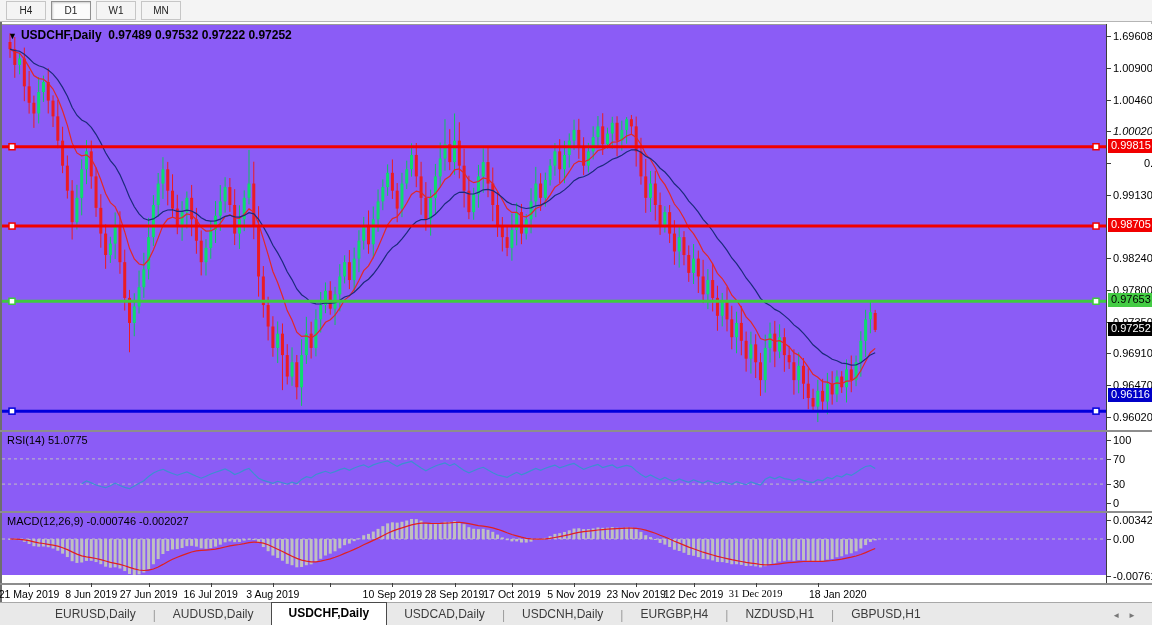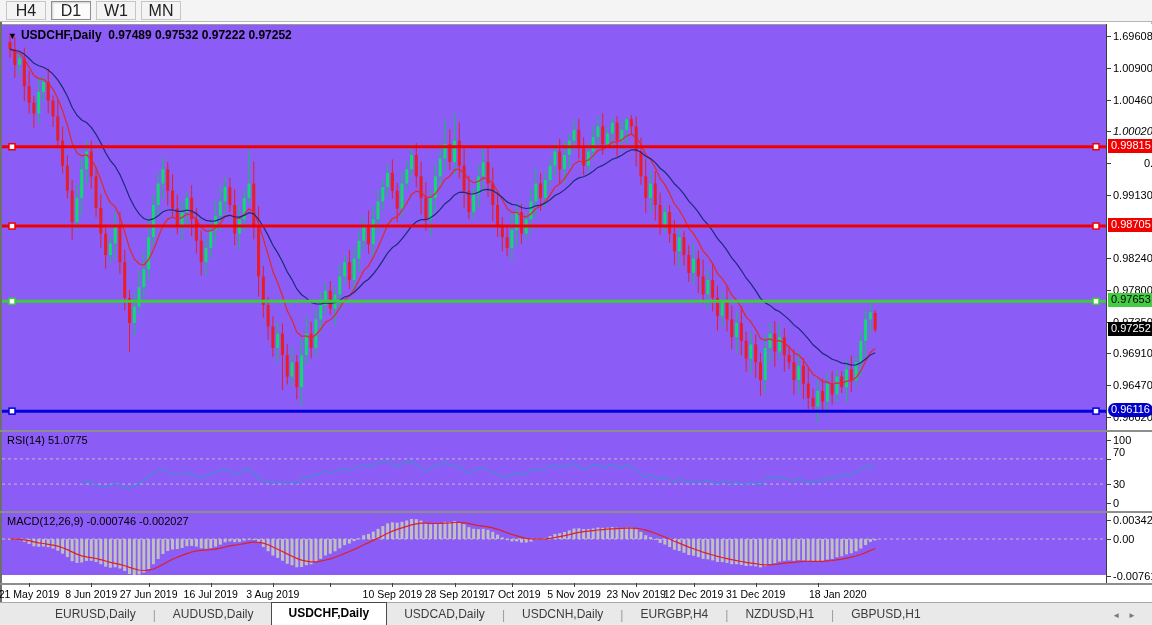--- a/index.html
+++ b/index.html
@@ -2,21 +2,21 @@
 <html><head>
 <meta charset="utf-8">
 <style>
   html,body{margin:0;padding:0;background:#fff;}
   .window{position:relative;width:1152px;height:625px;background:#fff;
     font-family:"Liberation Sans",sans-serif;overflow:hidden;
     -webkit-font-smoothing:antialiased;}
   
   .toolbar{position:absolute;left:0;top:0;width:1152px;height:22px;background:#f4f4f4;
     border-bottom:1px solid #b5b5b5;display:flex;align-items:center;padding-left:6px;box-sizing:border-box;}
-  .tf-btn{min-width:30px;height:17px;line-height:17px;text-align:center;font-size:16px;color:#222;
+  .tf-btn{min-width:30px;height:17px;line-height:17px;text-align:center;font-size:10px;color:#222;
     border:1px solid #c6c6c6;background:#f4f4f4;margin-right:5px;padding:0 4px;cursor:default;}
   .tf-btn.active{background:#fbfbfb;border:1px solid #8f8f8f;box-shadow:inset 1px 1px 2px rgba(0,0,0,.18);}
   
   .left-edge{position:absolute;left:0;top:22px;width:2px;height:603px;background:#6e6e6e;}
   .right-edge{position:absolute;right:0;top:22px;width:1px;height:603px;background:#bdbdbd;}
   
   .pane{position:absolute;background:#8b5cf6;overflow:hidden;}
   .pane-main{left:2px;top:24px;width:1104px;height:406px;border-top:1px solid #9a9a9a;}
   .pane-rsi{left:2px;top:432px;width:1104px;height:79px;}
   .pane-macd{left:2px;top:513px;width:1104px;height:62px;}
@@ -476,39 +476,39 @@
       <div class="tick-label" style="top: 292px;">0.97350</div>
       <div class="ptick" style="top: 329px;"></div>
       <div class="tick-label" style="top: 323px;">0.96910</div>
       <div class="ptick" style="top: 361px;"></div>
       <div class="tick-label" style="top: 355px;">0.96470</div>
       <div class="ptick" style="top: 393px;"></div>
       <div class="tick-label" style="top: 387px;">0.96020</div>
       <div class="price-tag" style="top: 115px; background: rgb(242, 0, 0); color: rgb(255, 255, 255);">0.99815</div>
       <div class="price-tag" style="top: 194px; background: rgb(242, 0, 0); color: rgb(255, 255, 255);">0.98705</div>
       <div class="price-tag" style="top: 269px; background: rgb(68, 204, 68); color: rgb(0, 0, 0);">0.97653</div>
-      <div class="price-tag" style="top: 379px; background: rgb(0, 0, 200); color: rgb(255, 255, 255); border-radius: 7px;">0.96116</div>
+      <div class="price-tag" style="top: 364px; background: rgb(0, 0, 200); color: rgb(255, 255, 255);">0.96116</div>
       <div class="price-tag" style="top: 298px; background: rgb(0, 0, 0); color: rgb(255, 255, 255);">0.97252</div>
     </div>
 
   <div class="separator sep1"></div>
 
   <div class="pane pane-rsi">
     <svg id="svg-rsi" width="1104" height="79">
         <line x1="0" y1="26.9" x2="1104" y2="26.9" stroke="#c0c0c0" stroke-width="1" stroke-dasharray="3,3"></line>
         <line x1="0" y1="52.099999999999994" x2="1104" y2="52.099999999999994" stroke="#c0c0c0" stroke-width="1" stroke-dasharray="3,3"></line>
         <polyline points="79.7,51.7 84.5,48.9 89.3,50.9 94.0,53.0 98.8,54.5 103.6,55.7 108.4,53.8 113.2,51.1 117.9,53.5 122.7,55.4 127.5,56.7 132.3,54.1 137.1,51.2 141.8,48.7 146.6,44.5 151.4,40.9 156.2,38.7 161.0,37.3 165.7,39.6 170.5,41.5 175.3,43.2 180.1,41.5 184.9,39.9 189.6,42.1 194.4,44.3 199.2,46.2 204.0,44.3 208.8,42.0 213.5,40.3 218.3,38.6 223.1,36.9 227.9,39.2 232.7,42.5 237.4,40.7 242.2,38.1 247.0,36.5 251.8,41.6 256.6,46.2 261.3,48.4 266.1,49.9 270.9,51.3 275.7,49.3 280.5,50.8 285.2,52.2 290.0,50.1 294.8,51.8 299.6,47.4 304.4,44.7 309.1,45.9 313.9,42.5 318.7,40.9 323.5,39.3 328.3,41.2 333.0,39.6 337.8,37.6 342.6,36.1 347.4,38.3 352.2,36.0 356.9,34.2 361.7,32.8 366.5,35.3 371.3,32.9 376.1,31.2 380.8,30.0 385.6,28.8 390.4,31.7 395.2,34.4 400.0,31.9 404.7,30.6 409.5,29.4 414.3,32.8 419.1,35.9 423.9,38.7 428.6,36.2 433.4,34.0 438.2,32.3 443.0,31.0 447.8,33.7 452.5,31.6 457.3,35.2 462.1,38.5 466.9,40.9 471.7,38.8 476.4,36.8 481.2,35.3 486.0,38.1 490.8,40.7 495.6,43.0 500.3,44.2 505.1,45.3 509.9,42.7 514.7,40.3 519.5,42.8 524.2,40.9 529.0,38.6 533.8,36.4 538.6,38.4 543.4,36.2 548.1,34.6 552.9,33.1 557.7,35.8 562.5,34.2 567.3,32.6 572.0,31.5 576.8,34.5 581.6,37.3 586.4,35.5 591.2,33.8 595.9,32.5 600.7,35.6 605.5,34.2 610.3,32.9 615.1,36.0 619.8,34.6 624.6,33.3 629.4,34.6 634.2,38.9 639.0,42.5 643.7,45.2 648.5,42.9 653.3,45.5 658.1,47.8 662.9,45.4 667.6,47.7 672.4,49.4 677.2,46.9 682.0,48.7 686.8,50.4 691.5,47.8 696.3,49.6 701.1,51.2 705.9,48.6 710.7,50.3 715.4,51.8 720.2,49.1 725.0,50.8 729.8,52.3 734.6,49.6 739.3,51.2 744.1,52.7 748.9,50.0 753.7,51.6 758.5,53.1 763.2,47.3 768.0,45.0 772.8,46.9 777.6,44.6 782.4,46.6 787.1,47.3 791.9,49.1 796.7,46.6 801.5,48.4 806.3,49.8 811.0,50.6 815.8,47.6 820.6,48.8 825.4,45.5 830.2,46.8 834.9,43.6 839.7,45.0 844.5,41.9 849.3,43.4 854.1,40.4 858.8,37.3 863.6,34.5 868.4,33.6 873.2,36.6" fill="none" stroke="#3d8fd1" stroke-width="1.2"></polyline>
       </svg>
     <div class="ind-label">RSI(14) 51.0775</div>
   </div>
   <div class="axis axis-rsi" id="axis-rsi">
       <div class="ptick" style="top: 8px;"></div>
       <div class="tick-label" style="top: 2px;">100</div>
       <div class="ptick" style="top: 27px;"></div>
-      <div class="tick-label" style="top: 14px; text-align: center;">70</div>
+      <div class="tick-label" style="top: 21px; text-align: center;">70</div>
       <div class="ptick" style="top: 52px;"></div>
       <div class="tick-label" style="top: 46px;">30</div>
       <div class="ptick" style="top: 71px;"></div>
       <div class="tick-label" style="top: 65px;">0</div>
     </div>
 
   <div class="separator sep2"></div>
 
   <div class="pane pane-macd">
     <svg id="svg-macd" width="1104" height="70">
@@ -731,21 +731,21 @@
       <div class="dlabel" style="left: 452.54px;">28 Sep 2019</div>
       <div class="dtick" style="left: 509.9px;"></div>
       <div class="dlabel" style="left: 509.9px;">17 Oct 2019</div>
       <div class="dtick" style="left: 572.04px;"></div>
       <div class="dlabel" style="left: 572.04px;">5 Nov 2019</div>
       <div class="dtick" style="left: 634.18px;"></div>
       <div class="dlabel" style="left: 634.18px;">23 Nov 2019</div>
       <div class="dtick" style="left: 691.54px;"></div>
       <div class="dlabel" style="left: 691.54px;">12 Dec 2019</div>
       <div class="dtick" style="left: 753.68px;"></div>
-      <div class="dlabel" style="left: 753.68px;">31 Dec 2019</div>
+      <div class="dlabel" style="left: 753.68px; font-family: Liberation Serif, serif;">31 Dec 2019</div>
       <div class="dtick" style="left: 815.82px;"></div>
       <div class="dlabel" style="left: 815.82px; margin-left: 20px;">18 Jan 2020</div>
     </div>
 
   <div class="tabbar" id="tabbar">
 
   <div class="tab">EURUSD,Daily</div>
       <span class="tab-sep">|</span>
       <div class="tab">AUDUSD,Daily</div>
       <div class="tab active">USDCHF,Daily</div>

